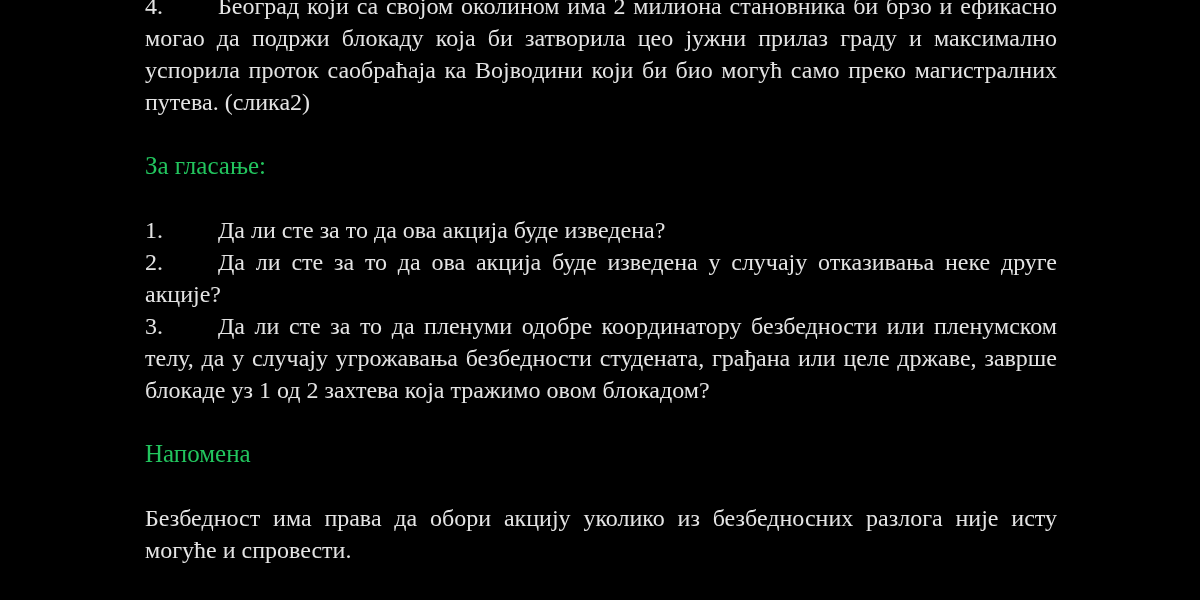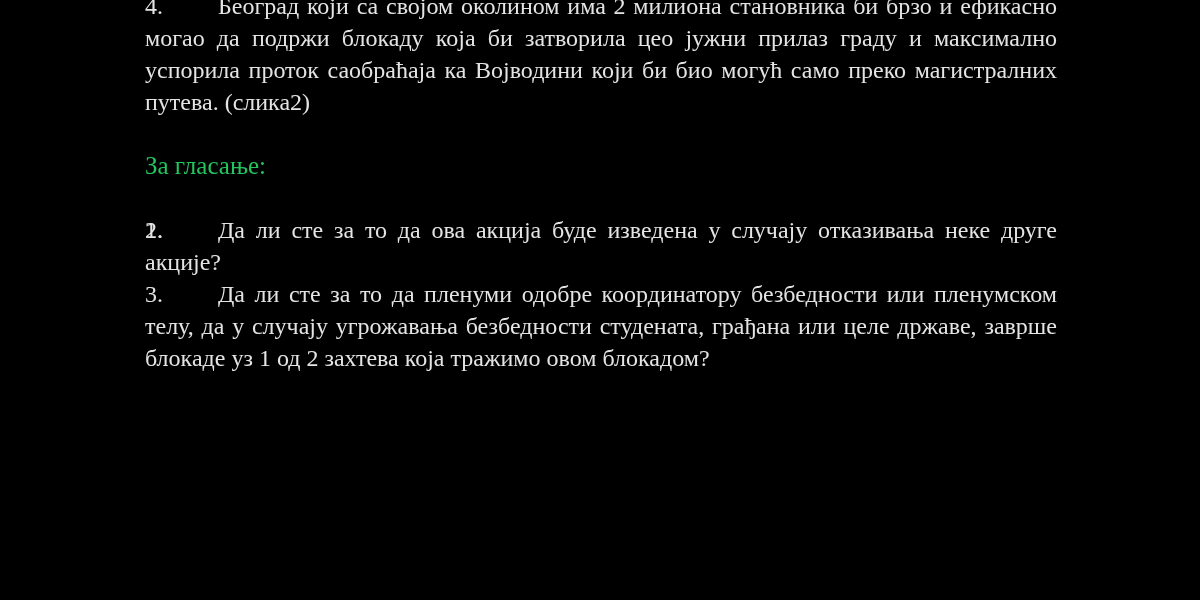--- a/index.html
+++ b/index.html
@@ -55,26 +55,28 @@
 
 <div class="doc">
 
   <p class="para numbered">
     <span class="num">4.</span><span>Београд који са својом околином има 2 милиона становника би брзо и ефикасно могао да подржи блокаду која би затворила цео јужни прилаз граду и максимално успорила проток саобраћаја ка Војводини који би био могућ само преко магистралних путева. (слика2)</span>
   </p>
 
   <h2 class="heading">За гласање:</h2>
 
   <p class="para numbered gap-above">
-    <span class="num">1.</span>
+    <span class="num">1.</span><span>Да ли сте за то да ова акција буде изведена?</span>
   </p>
 
   <p class="para numbered">
     <span class="num">2.</span><span>Да ли сте за то да ова акција буде изведена у случају отказивања неке друге акције?</span>
   </p>
 
   <p class="para numbered">
     <span class="num">3.</span><span>Да ли сте за то да пленуми одобре координатору безбедности или пленумском телу, да у случају угрожавања безбедности студената, грађана или целе државе, заврше блокаде уз 1 од 2 захтева која тражимо овом блокадом?</span>
   </p>
 
+  <h2 class="heading">Напомена</h2>
 
+  <p class="para gap-above">Безбедност има права да обори акцију уколико из безбедносних разлога није исту могуће и спровести.</p>
 
 </div>
 
 </body></html>

